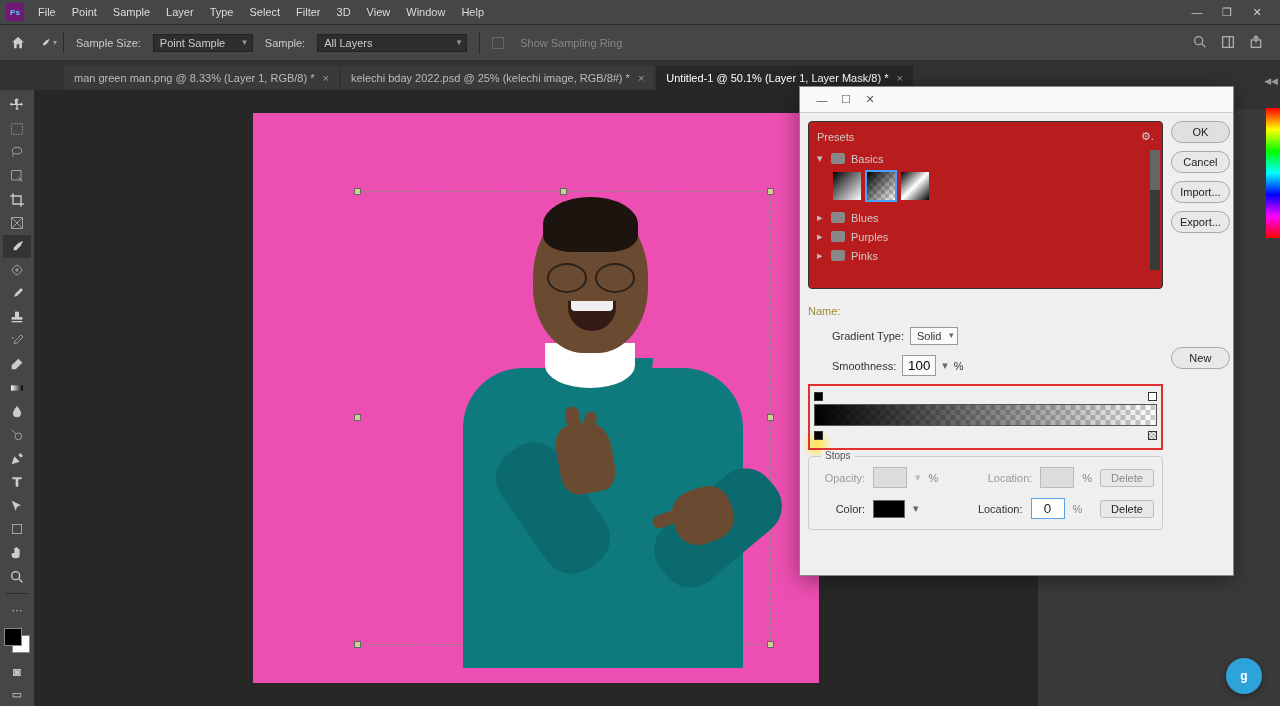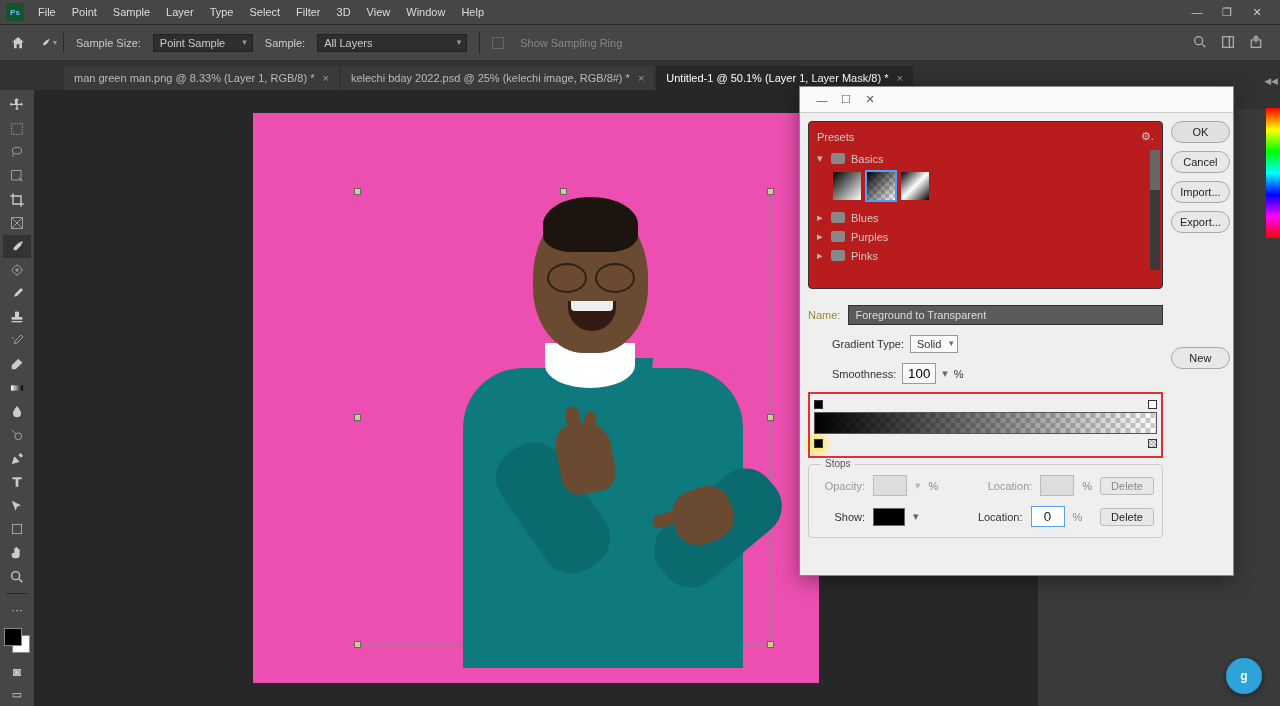--- a/index.html
+++ b/index.html
@@ -1,20 +1,20 @@
 <!DOCTYPE html>
 <html><head>
 <meta charset="utf-8">
 <style>
 * { margin: 0; padding: 0; box-sizing: border-box; font-family: 'Segoe UI', Tahoma, sans-serif; }
 body { background: #323232; color: #ccc; font-size: 11px; overflow: hidden; width: 1280px; height: 706px; position: relative; }
 
 
 .menubar { background: #464646; height: 24px; display: flex; align-items: center; padding: 0 6px; }
-.ps-logo { width: 18px; height: 18px; background: #14532d; color: #5ec5ff; font-weight: bold; font-size: 8px; display: flex; align-items: center; justify-content: center; border-radius: 3px; margin-right: 6px; }
+.ps-logo { width: 18px; height: 18px; background: #701a75; color: #5ec5ff; font-weight: bold; font-size: 8px; display: flex; align-items: center; justify-content: center; border-radius: 3px; margin-right: 6px; }
 .menubar .menu-item { padding: 4px 8px; cursor: pointer; color: #ddd; }
 .winctrl { margin-left: auto; display: flex; gap: 12px; padding-right: 8px; color: #ccc; }
 .winctrl span { cursor: pointer; width: 18px; text-align: center; }
 
 
 .optionsbar { background: #464646; height: 36px; border-top: 1px solid #2a2a2a; display: flex; align-items: center; padding: 0 8px; gap: 12px; font-size: 11px; }
 .home-icon { width: 20px; height: 20px; display: flex; align-items: center; justify-content: center; cursor: pointer; }
 .eyedrop-icon { width: 24px; height: 20px; display: flex; align-items: center; border-right: 1px solid #2a2a2a; padding-right: 6px; }
 .opt-label { color: #ccc; }
 .opt-select { background: #2e2e2e; border: 1px solid #222; color: #ccc; padding: 2px 20px 2px 6px; min-width: 100px; position: relative; }
@@ -420,21 +420,20 @@
             <span class="chev">▸</span>
             <span class="fico"></span>
             <span>Pinks</span>
           </div>
         <div class="presets-scroll"></div>
       </div>
 
       <div class="name-hl"></div>
       <div class="name-row">
         <span class="name-lbl">Name:</span>
-        <input class="name-input" value="Foreground to Transparent" style="">
       </div>
 
       <div class="type-row">
         <span>Gradient Type:</span>
         <div class="sel-box">Solid</div>
       </div>
       <div class="smooth-row">
         <span>Smoothness:</span>
         <input class="num-input" value="100" style="">
         <span class="drop-arr">▾</span>
@@ -460,21 +459,21 @@
           <input class="mini-input" disabled="" style="">
           <span class="drop-arr" style="color:#bbb">▾</span>
           <span>%</span>
           <span style="width:30px"></span>
           <span class="lbl">Location:</span>
           <input class="mini-input" disabled="" style="">
           <span>%</span>
           <div class="del-btn">Delete</div>
         </div>
         <div class="stop-row active">
-          <span class="lbl">Show:</span>
+          <span class="lbl">Color:</span>
           <div class="color-sw"></div>
           <span class="drop-arr">▾</span>
           <span style="width:40px"></span>
           <span class="lbl">Location:</span>
           <input class="mini-input enabled" value="0" style="">
           <span>%</span>
           <div class="del-btn enabled">Delete</div>
         </div>
       </div>
     </div>

